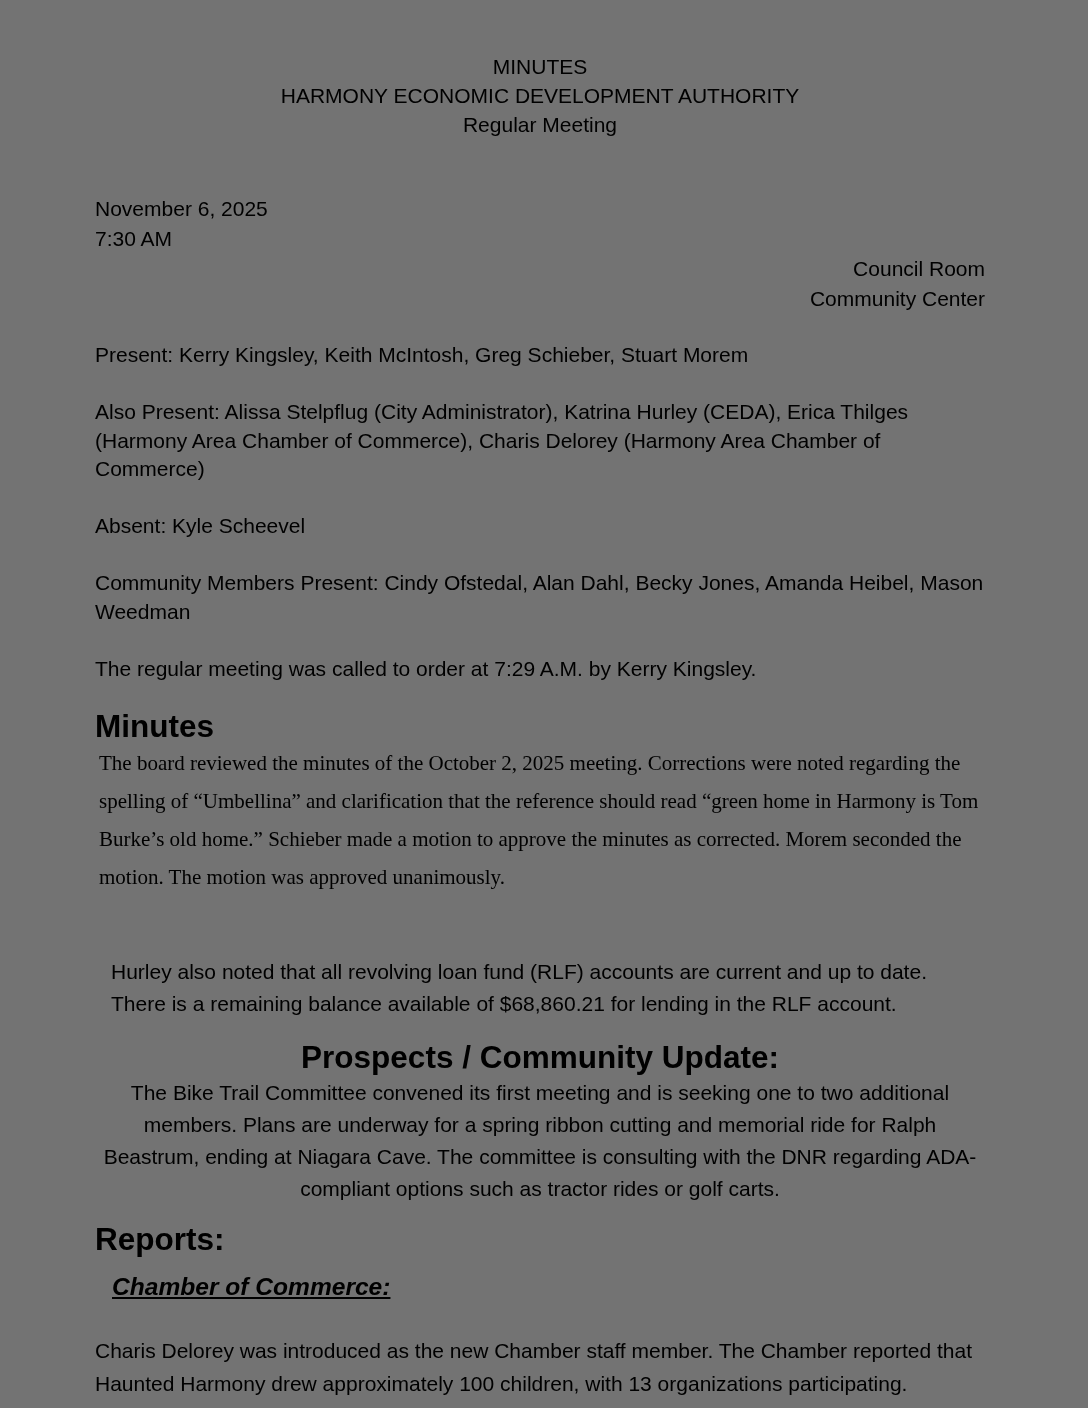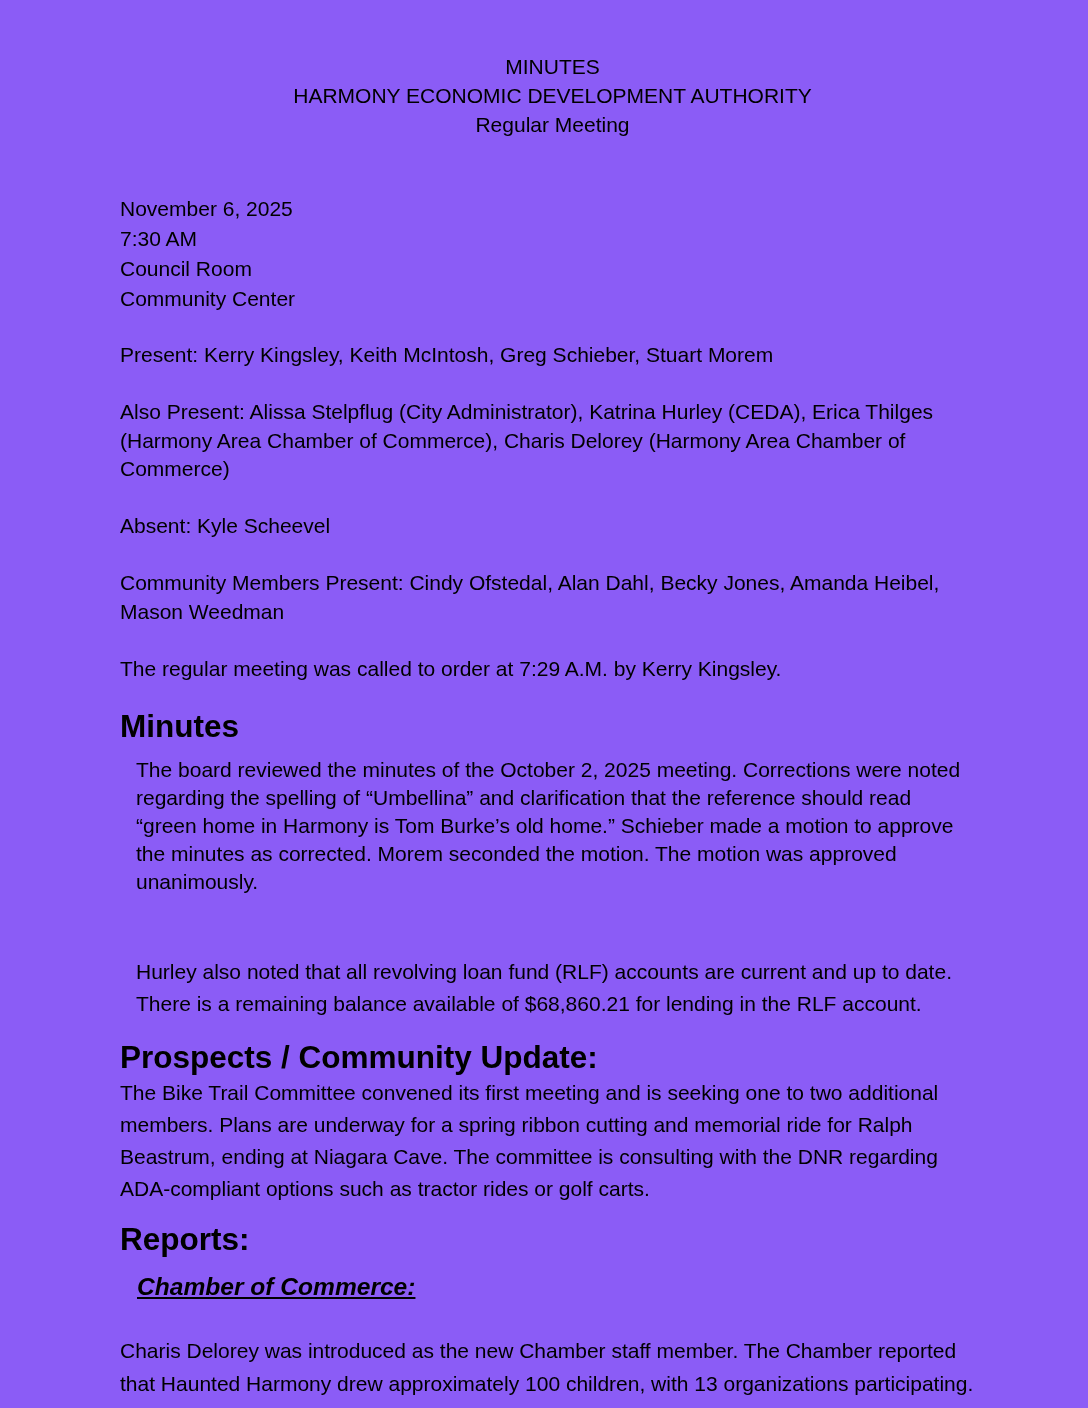--- a/index.html
+++ b/index.html
@@ -1,54 +1,54 @@
 <!DOCTYPE html>
 <html><head>
 <meta charset="utf-8">
 <style>
   html, body { margin: 0; padding: 0; background: #ffffff; }
   .page {
     position: relative;
     width: 1088px;
     height: 1408px;
     box-sizing: border-box;
-    background: #8b5cf6;
+    background: #737373;
     color: #000000;
     font-family: "Liberation Sans", "DejaVu Sans", sans-serif;
     font-size: 21px;
-    padding: 52px 103px 0 120px;
+    padding: 52px 103px 0 95px;
     overflow: hidden;
   }
   .doc-header {
     text-align: center;
     line-height: 29px;
     margin-bottom: 55px;
   }
   .meta {
     display: flex;
     justify-content: space-between;
     line-height: 30px;
     margin-bottom: 27px;
     flex-direction: column;
   }
-  .meta-right { }
+  .meta-right { text-align: right; }
   .para {
     line-height: 28.5px;
     margin: 0 0 28.5px 0;
   }
   .sec-heading {
     font-weight: bold;
     line-height: 28.5px;
     margin: 0;
   }
   .sec-minutes { margin-bottom: 60px; }
-  .sec-minutes .sec-body { line-height: 28px; margin: 16px; }
+  .sec-minutes .sec-body { line-height: 38px; margin: 4px; font-family: Liberation Serif, serif; }
   .sec-financial { margin-bottom: 24px; }
   .sec-financial .sec-body { line-height: 31.5px; margin: 16px; }
-  .sec-prospects { margin-bottom: 20px; }
+  .sec-prospects { margin-bottom: 20px; text-align: center; }
   .sec-prospects .sec-body { line-height: 32px; margin: 5px 0 0 0; }
   .sec-reports { margin-bottom: 20px; }
   .sec-chamber .sub-heading {
     font-style: italic;
     text-decoration: underline;
     font-weight: bold;
     line-height: 28.5px;
     margin: 0 0 32px 17px;
   }
   .sec-chamber .sec-body { line-height: 33px; margin: 0; }

